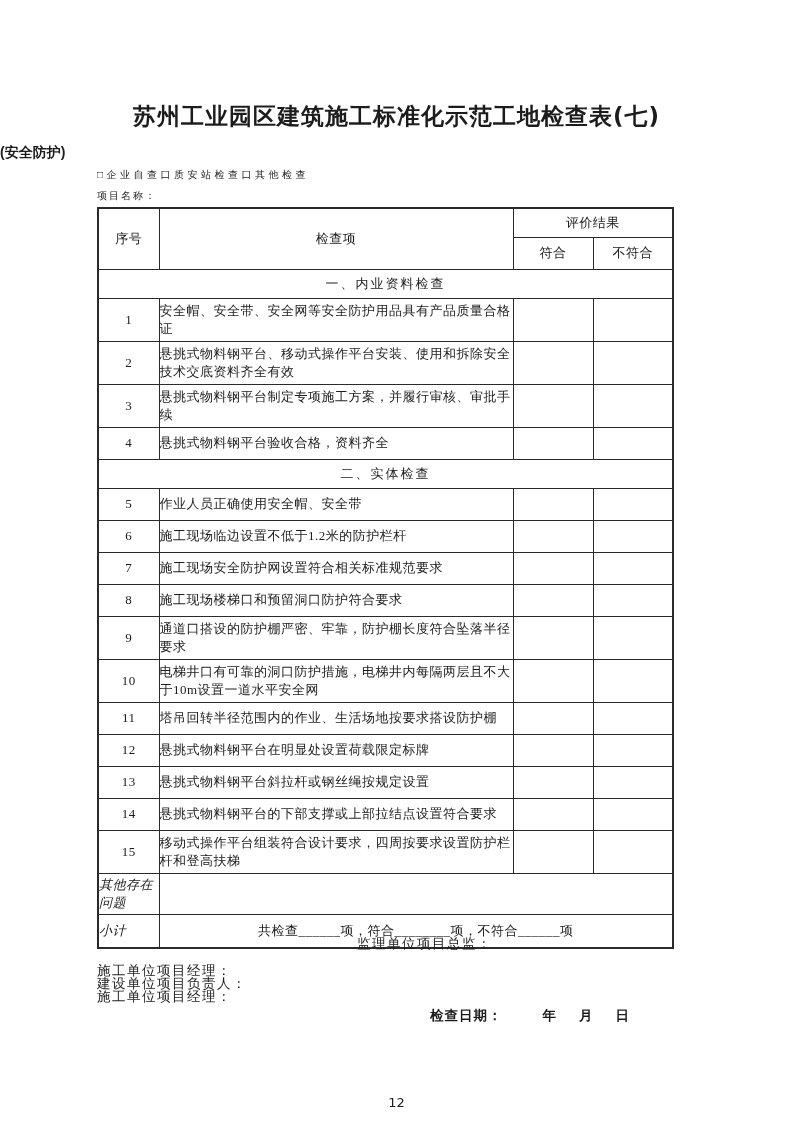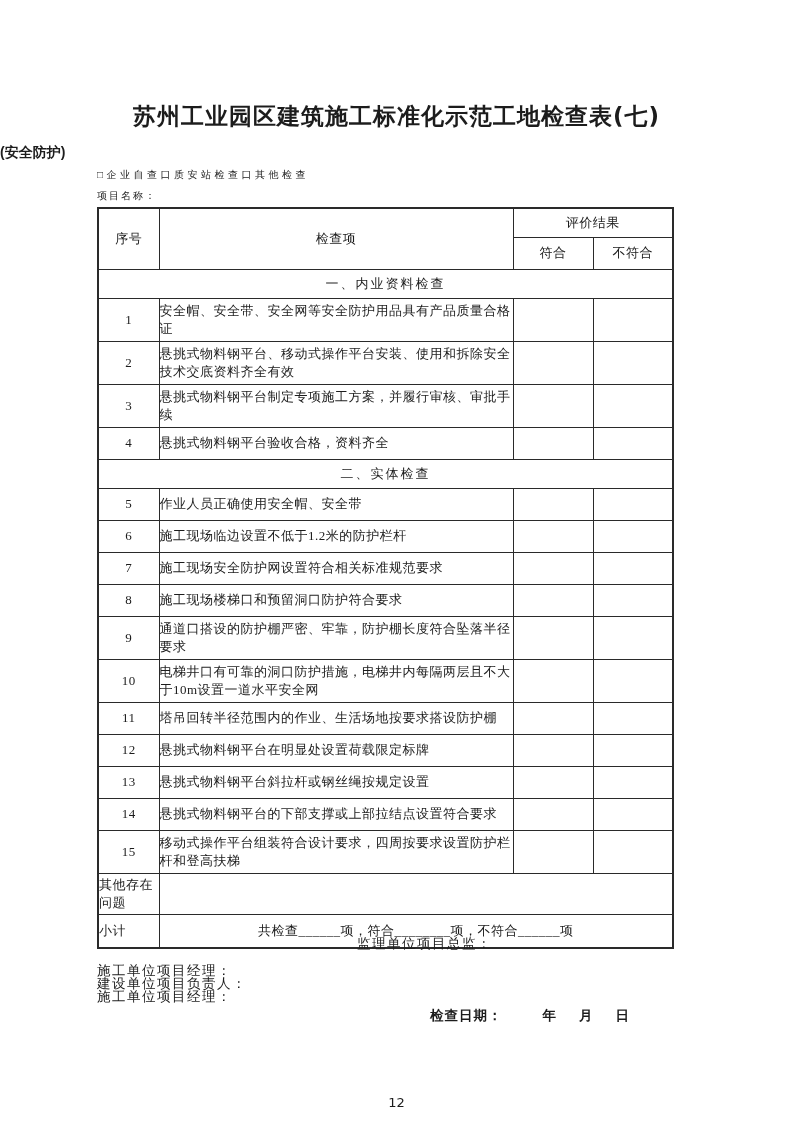--- a/index.html
+++ b/index.html
@@ -26,21 +26,21 @@
   table.check td{border:1px solid #2a2a2a;vertical-align:middle;padding:0;line-height:1.4;letter-spacing:0.5px;}
   td.ctr{text-align:center;}
   td.item{padding:2px 6px 2px 8px;text-align:left;}
   tr.hr1 td{height:28px;}
   tr.hr2 td{height:31px;}
   tr.sec td{height:28px;text-align:center;letter-spacing:2px;}
   tr.r1 td{height:31px;}
   tr.r2 td{height:42px;}
   tr.other td{height:40px;}
   tr.sum td{height:32px;margin-left:20px;}
-  td.sidelabel{padding:2px 4px;text-align:left;}
+  td.sidelabel{padding:2px 4px;text-align:left;font-style:italic;}
   td.sumtext{text-align:center;letter-spacing:1px;}
   .f-line{position:absolute;left:97px;font-size:13.5px;letter-spacing:1.5px;}
   .f-right{position:absolute;left:357px;font-size:13.5px;letter-spacing:1.5px;}
   .f-date{
     position:absolute;top:1007px;left:430px;font-size:13.5px;
     font-family:"DejaVu Sans","Liberation Sans",sans-serif;font-weight:bold;letter-spacing:1px;
   }
   .f-date .gap1{margin-left:40px;}
   .f-date .gap2{margin-left:22px;}
   .pagenum{

